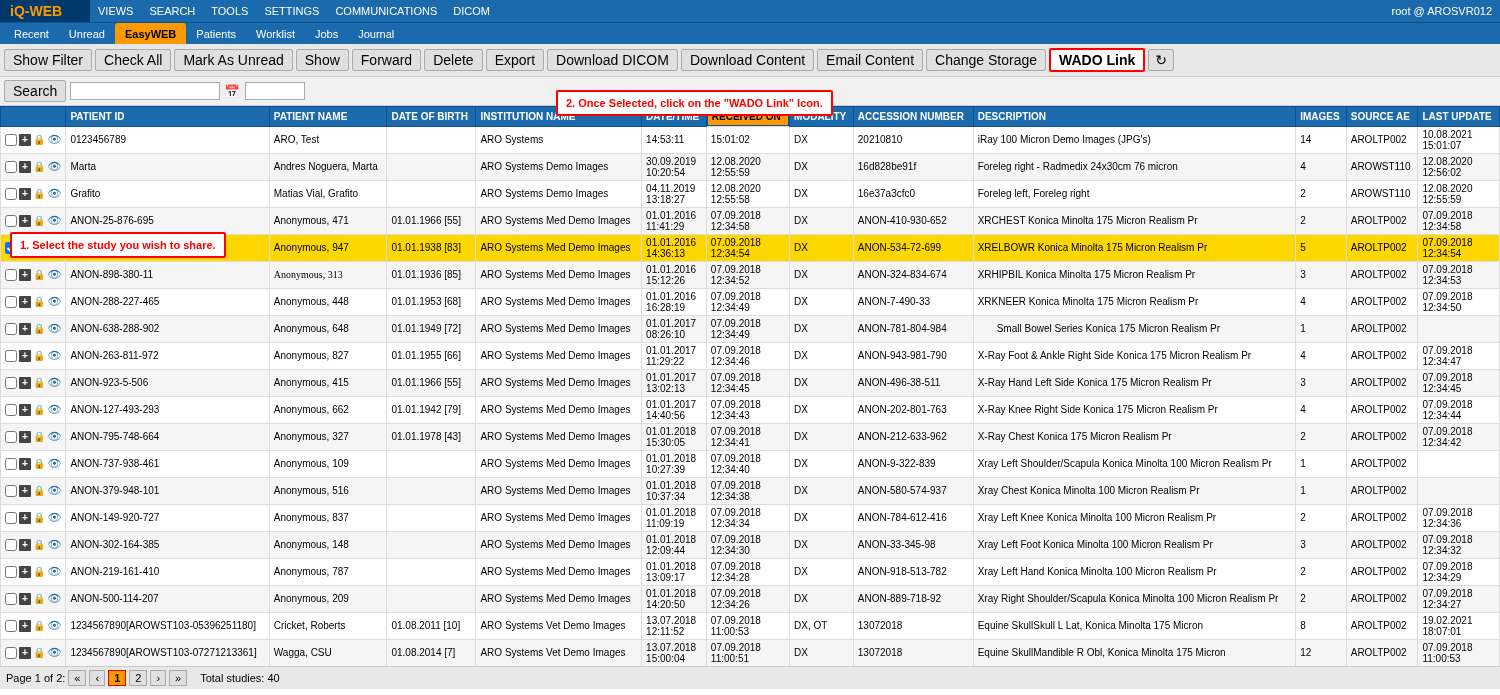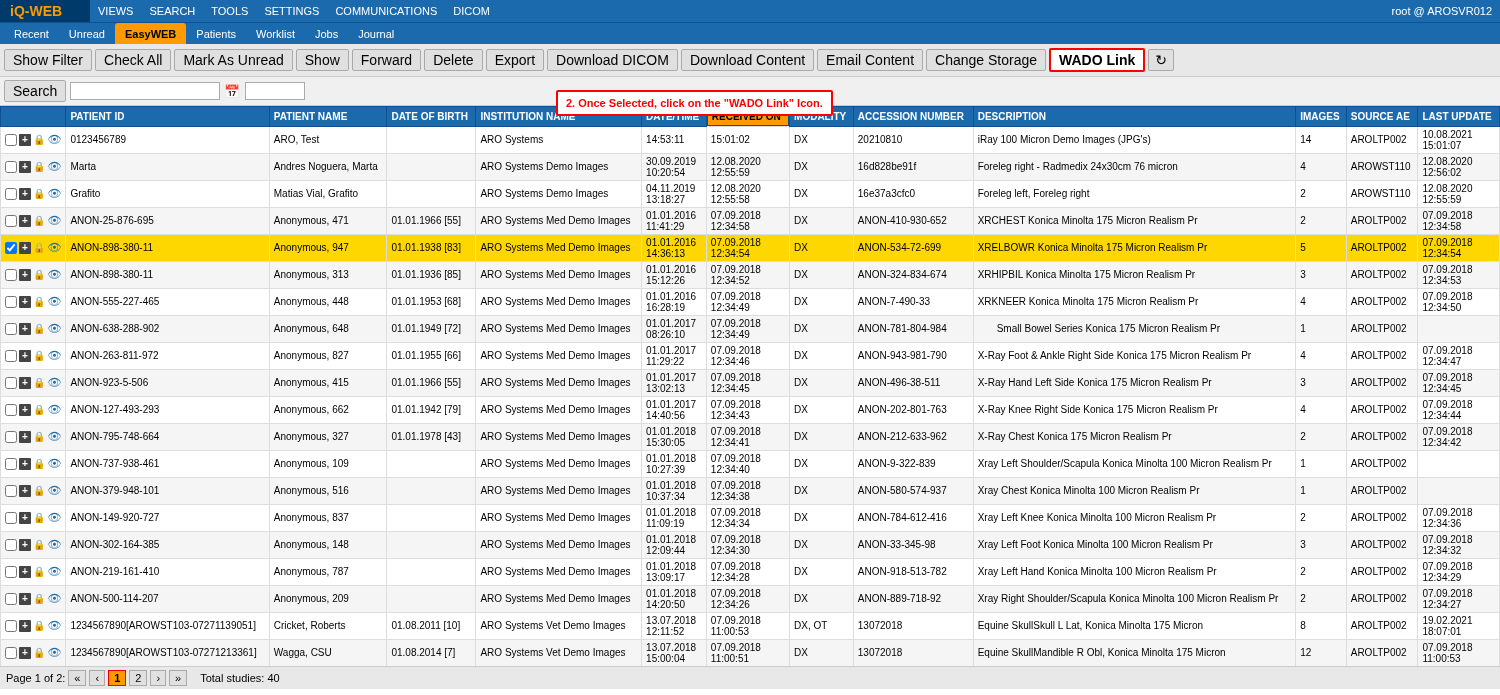--- a/index.html
+++ b/index.html
@@ -103,20 +103,21 @@
     <button class="btn" style="padding:2px 6px;">↻</button>
   </div>
 
   <div class="search-bar">
     <button class="btn">Search</button>
     <input class="search-input" type="text" value="" style="">
     <span style="font-size:13px; color:#555;">📅</span>
     <input class="institution-select" type="text" style="">
   </div>
 
+  <div class="callout-box callout-1">1. Select the study you wish to share.</div>
 
   <div class="callout-box callout-2">2. Once Selected, click on the "WADO Link" Icon.</div>
 
   <div class="table-container">
     <table>
       <thead>
         <tr>
           <th style="width:20px;"></th>
           <th>PATIENT ID</th>
           <th>PATIENT NAME</th>
@@ -259,21 +260,21 @@
           <tr>
             <td style="white-space: nowrap;">
       <span class="cell-icons">
         <input type="checkbox" style="width: 12px; height: 12px;">
         <span class="icon-plus">+</span>
         <span class="icon-lock">🔒</span>
         <span class="icon-eye">👁</span>
       </span>
     </td>
             <td style="white-space: pre;">ANON-898-380-11</td>
-            <td style="white-space: pre;">Anonymous, 313</td>
+            <td style="white-space: pre; font-family: Liberation Serif, serif;">Anonymous, 313</td>
             <td style="white-space: pre;">01.01.1936 [85]</td>
             <td style="white-space: pre;">ARO Systems Med Demo Images</td>
             <td style="white-space: pre;">01.01.2016
 15:12:26</td>
             <td style="white-space: pre;">07.09.2018
 12:34:52</td>
             <td style="white-space: pre;">DX</td>
             <td style="white-space: pre;">ANON-324-834-674</td>
             <td style="white-space: pre;">XRHIPBIL Konica Minolta 175 Micron Realism Pr</td>
             <td style="white-space: pre;">3</td>
@@ -283,21 +284,21 @@
           </tr>
           <tr>
             <td style="white-space: nowrap;">
       <span class="cell-icons">
         <input type="checkbox" style="width: 12px; height: 12px;">
         <span class="icon-plus">+</span>
         <span class="icon-lock">🔒</span>
         <span class="icon-eye">👁</span>
       </span>
     </td>
-            <td style="white-space: pre;">ANON-555-227-465</td>
+            <td style="white-space: pre;">ANON-288-227-465</td>
             <td style="white-space: pre;">Anonymous, 448</td>
             <td style="white-space: pre; margin-left: 16px;">01.01.1953 [68]</td>
             <td style="white-space: pre;">ARO Systems Med Demo Images</td>
             <td style="white-space: pre;">01.01.2016
 16:28:19</td>
             <td style="white-space: pre;">07.09.2018
 12:34:49</td>
             <td style="white-space: pre;">DX</td>
             <td style="white-space: pre;">ANON-7-490-33</td>
             <td style="white-space: pre;">XRKNEER Konica Minolta 175 Micron Realism Pr</td>
@@ -580,21 +581,21 @@
           </tr>
           <tr>
             <td style="white-space: nowrap;">
       <span class="cell-icons">
         <input type="checkbox" style="width: 12px; height: 12px;">
         <span class="icon-plus">+</span>
         <span class="icon-lock">🔒</span>
         <span class="icon-eye">👁</span>
       </span>
     </td>
-            <td style="white-space: pre;">1234567890[AROWST103-07271139051]</td>
+            <td style="white-space: pre;">1234567890[AROWST103-05396251180]</td>
             <td style="white-space: pre;">Cricket, Roberts</td>
             <td style="white-space: pre;">01.08.2011 [10]</td>
             <td style="white-space: pre;">ARO Systems Vet Demo Images</td>
             <td style="white-space: pre;">13.07.2018
 12:11:52</td>
             <td style="white-space: pre;">07.09.2018
 11:00:53</td>
             <td style="white-space: pre;">DX, OT</td>
             <td style="white-space: pre;">13072018</td>
             <td style="white-space: pre;">Equine SkullSkull L Lat, Konica Minolta 175 Micron</td>

